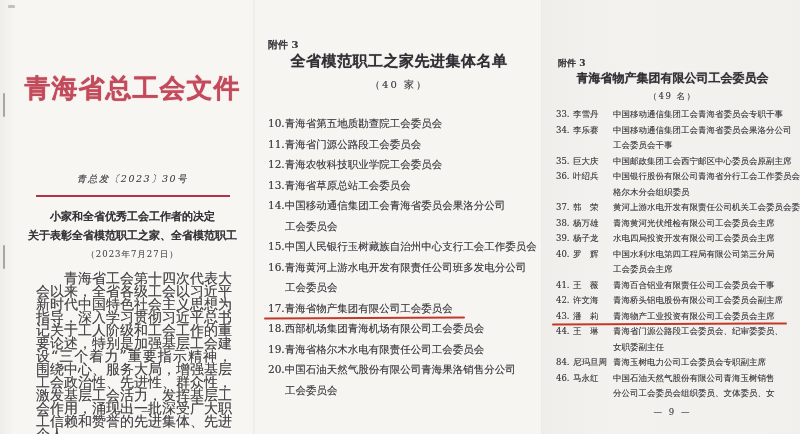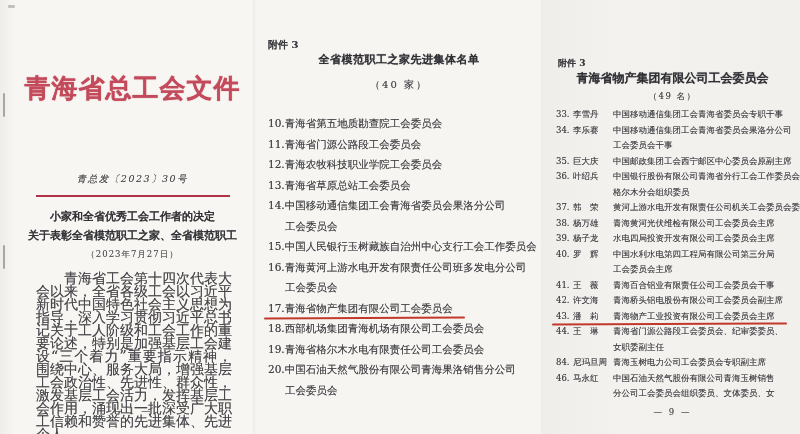--- a/index.html
+++ b/index.html
@@ -45,21 +45,21 @@
   .pagenum{position:absolute;width:100%;text-align:center;font-size:9px;
     letter-spacing:2px;color:#55555a;}
   #page-left .pagenum{top:390px;}
 
   
   #page-mid{left:255px;width:288px;}
   .att-label{position:absolute;font-weight:bold;color:#3a3a3e;}
   #page-mid .att-label{top:38px;left:13px;font-size:10px;}
   .att-title{position:absolute;width:100%;text-align:center;font-weight:900;color:#2f2f34;
     text-shadow:0 0 .8px rgba(47,47,52,.6);}
-  #page-mid .att-title{top:52px;font-size:11px;letter-spacing:.5px;}
+  #page-mid .att-title{top:52px;font-size:15px;letter-spacing:.5px;}
   .att-count{position:absolute;width:100%;text-align:center;color:#46464b;}
   #page-mid .att-count{top:78px;font-size:10px;letter-spacing:2px;}
   #middle-list{position:absolute;top:113px;left:13px;width:270px;font-size:10.5px;color:#404045;}
   .m-line{white-space:nowrap;height:20.5px;line-height:20.5px;}
   .m-line.cont{padding-left:17px;}
   .redline{position:relative;display:inline-block;}
   .redline::after{content:"";position:absolute;left:-4px;right:-12px;bottom:-1px;height:2.4px;
     background:#c2392c;border-radius:2px;transform:rotate(-.3deg);}
 
   

